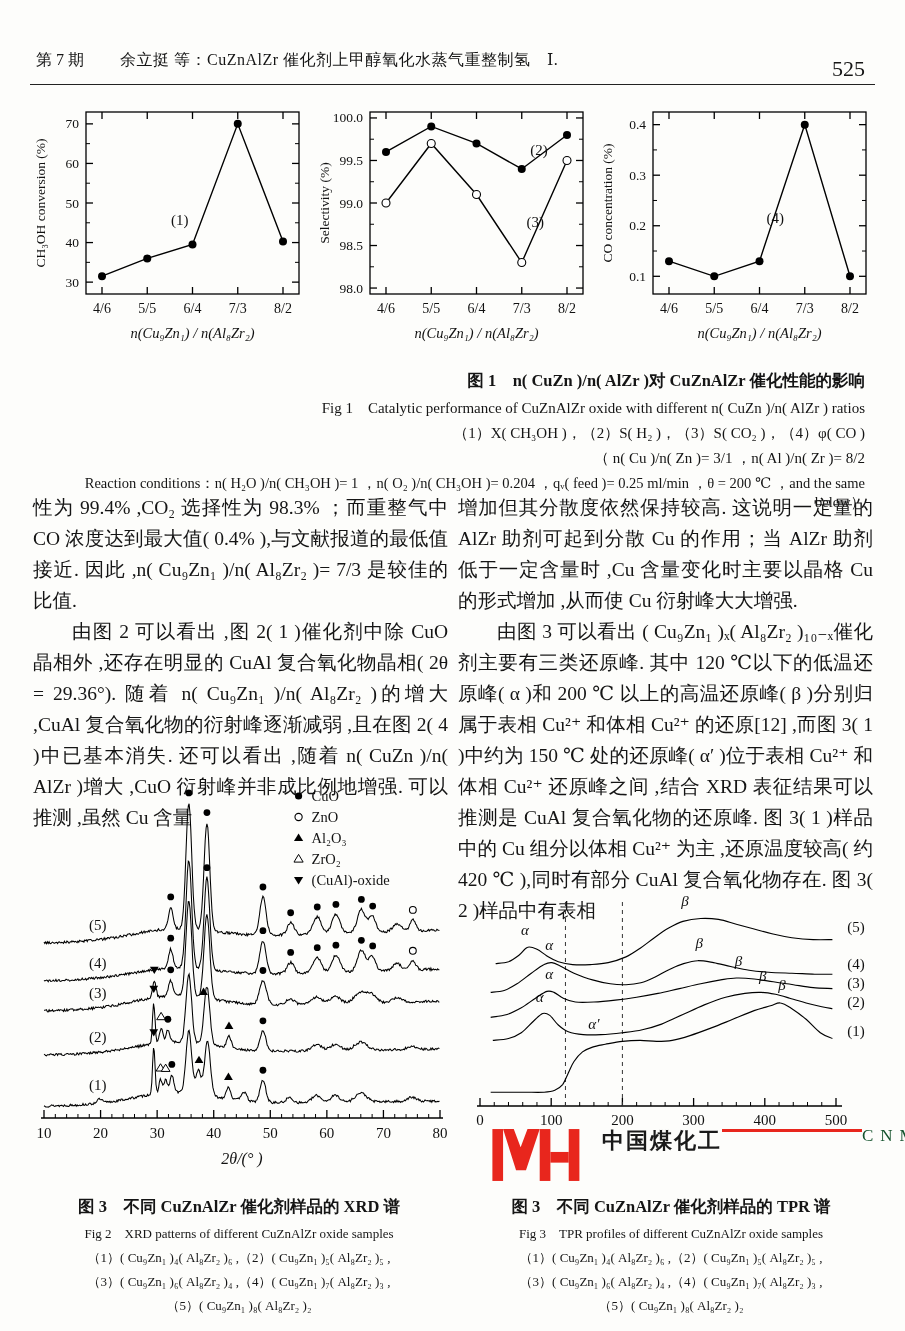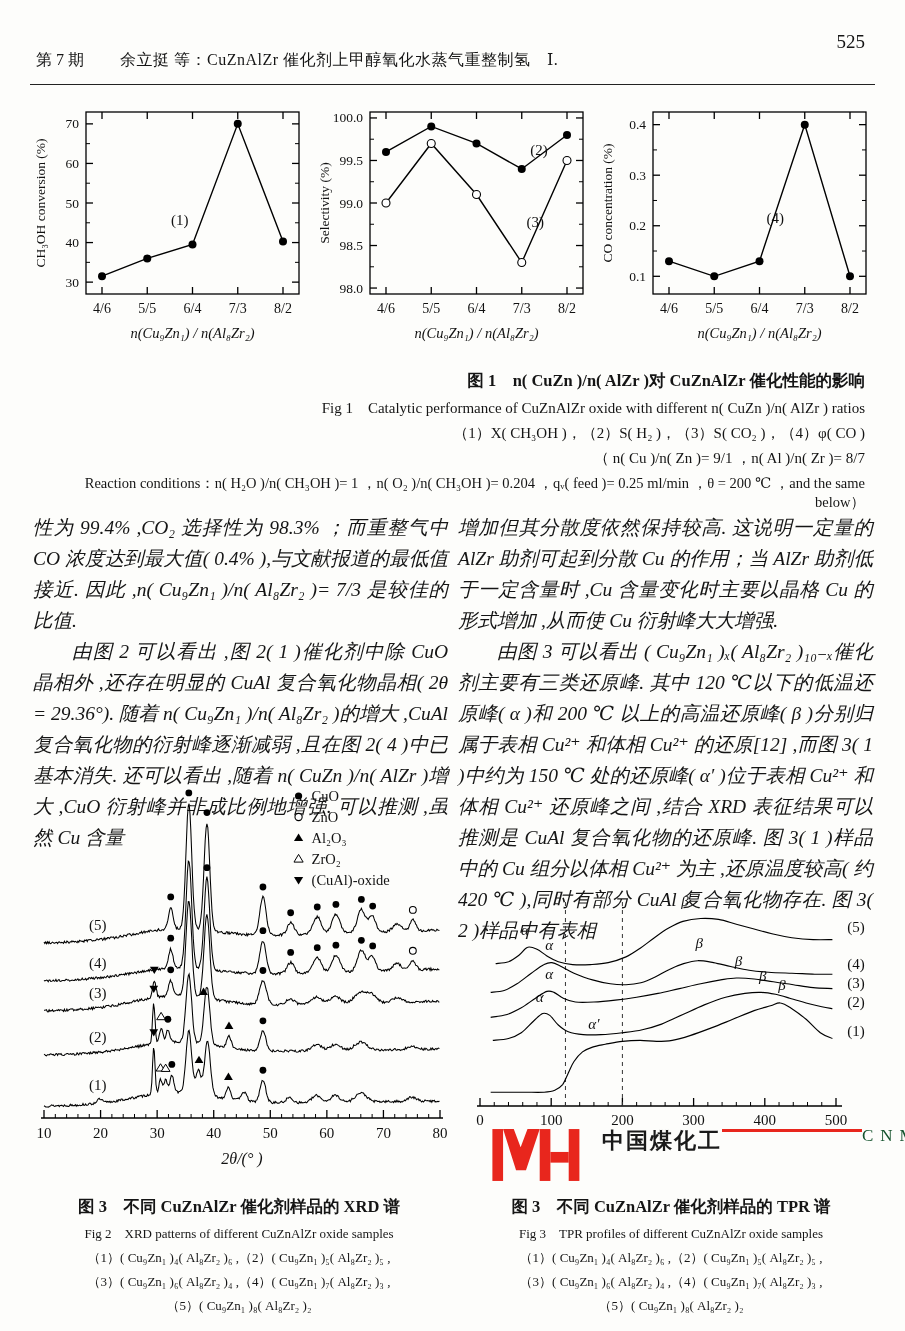--- a/index.html
+++ b/index.html
@@ -1,28 +1,28 @@
 <!DOCTYPE html>
 <html><head>
 <meta charset="utf-8">
 <style>
   html,body{margin:0;padding:0;background:#9a9a9a;}
   .page{position:relative;width:905px;height:1331px;margin:0 auto;background:#fdfdfb;
         font-family:"Liberation Serif","DejaVu Serif",serif;color:#151515;overflow:hidden;}
   .hdr-issue{position:absolute;left:36px;top:50px;font-size:16px;}
   .hdr-title{position:absolute;left:120px;right:120px;top:50px;text-align:left;font-size:16px;letter-spacing:.5px;}
-  .hdr-page{position:absolute;right:40px;top:31px;font-size:19px;}
+  .hdr-page{position:absolute;right:40px;top:56px;font-size:22px;}
   .hdr-rule{position:absolute;left:30px;right:30px;top:84px;border-top:1.5px solid #222;}
   .fig1-row{position:absolute;left:30px;top:98px;width:845px;display:flex;justify-content:space-between;}
   .chart-mount{width:278px;height:252px;}
   .fig1cap{position:absolute;left:40px;top:370px;width:825px;text-align:right;}
   .fig1cap .zh{font-size:16.5px;font-weight:bold;margin-bottom:7px;}
   .fig1cap .ln{font-size:15px;margin-bottom:6px;}
   .fig1cap .ln5{font-size:14.5px;}
-  .col{position:absolute;top:512px;width:415px;font-size:19.5px;line-height:31px;text-align:justify;font-style:italic;}
+  .col{position:absolute;top:492px;width:415px;font-size:19.5px;line-height:31px;text-align:justify;}
   .col p{margin:0;}
   .col p.ind{text-indent:2em;}
   .col-left{left:33px;}
   .col-right{left:458px;}
   .xrd-mount{position:absolute;left:30px;top:780px;width:418px;height:392px;}
   .tpr-mount{position:absolute;left:462px;top:884px;width:420px;height:254px;}
   .logo{position:absolute;left:492px;top:1126px;display:flex;align-items:flex-start;gap:10px;}
   .logo-txt{display:flex;flex-direction:row;}
   .logo-cn{font-family:"Liberation Sans","DejaVu Sans",sans-serif;font-size:22px;font-weight:600;color:#1a1a1a;letter-spacing:2px;white-space:nowrap;}
   .logo-line{height:3px;background:#e8261d;margin:3px 0 4px 0;width:140px;}
@@ -208,21 +208,21 @@
             <circle cx="253" cy="178.30555555555554" r="4" fill="#000"></circle>
           </g>
           <text x="178.3375" y="125.22222222222223" font-family="Liberation Serif, DejaVu Serif, serif" font-size="15" text-anchor="middle" fill="#111">(4)</text>
         </svg></div>
   </div>
 
   <div class="fig1cap">
     <div class="zh">图 1　n( CuZn )/n( AlZr )对 CuZnAlZr 催化性能的影响</div>
     <div class="ln">Fig 1　Catalytic performance of CuZnAlZr oxide with different n( CuZn )/n( AlZr ) ratios</div>
     <div class="ln">（1）X( CH₃OH )，（2）S( H₂ )，（3）S( CO₂ )，（4）φ( CO )</div>
-    <div class="ln">（ n( Cu )/n( Zn )= 9/1 ，n( Al )/n( Zr )= 8/7</div>
+    <div class="ln">（ n( Cu )/n( Zn )= 3/1 ，n( Al )/n( Zr )= 8/2</div>
     <div class="ln5">Reaction conditions：n( H₂O )/n( CH₃OH )= 1 ，n( O₂ )/n( CH₃OH )= 0.204 ，qᵥ( feed )= 0.25 ml/min ，θ = 200 ℃ ，and the same below）</div>
   </div>
 
   <div class="col col-left">
     <p>性为 99.4% ,CO₂ 选择性为 98.3% ；而重整气中 CO 浓度达到最大值( 0.4% ),与文献报道的最低值接近. 因此 ,n( Cu₉Zn₁ )/n( Al₈Zr₂ )= 7/3 是较佳的比值.</p>
     <p class="ind">由图 2 可以看出 ,图 2( 1 )催化剂中除 CuO 晶相外 ,还存在明显的 CuAl 复合氧化物晶相( 2θ = 29.36°). 随着 n( Cu₉Zn₁ )/n( Al₈Zr₂ )的增大 ,CuAl 复合氧化物的衍射峰逐渐减弱 ,且在图 2( 4 )中已基本消失. 还可以看出 ,随着 n( CuZn )/n( AlZr )增大 ,CuO 衍射峰并非成比例地增强. 可以推测 ,虽然 Cu 含量</p>
   </div>
   <div class="col col-right">
     <p>增加但其分散度依然保持较高. 这说明一定量的 AlZr 助剂可起到分散 Cu 的作用；当 AlZr 助剂低于一定含量时 ,Cu 含量变化时主要以晶格 Cu 的形式增加 ,从而使 Cu 衍射峰大大增强.</p>
     <p class="ind">由图 3 可以看出 ( Cu₉Zn₁ )ₓ( Al₈Zr₂ )₁₀₋ₓ催化剂主要有三类还原峰. 其中 120 ℃以下的低温还原峰( α )和 200 ℃ 以上的高温还原峰( β )分别归属于表相 Cu²⁺ 和体相 Cu²⁺ 的还原[12] ,而图 3( 1 )中约为 150 ℃ 处的还原峰( α′ )位于表相 Cu²⁺ 和体相 Cu²⁺ 还原峰之间 ,结合 XRD 表征结果可以推测是 CuAl 复合氧化物的还原峰. 图 3( 1 )样品中的 Cu 组分以体相 Cu²⁺ 为主 ,还原温度较高( 约 420 ℃ ),同时有部分 CuAl 复合氧化物存在. 图 3( 2 )样品中有表相</p>

